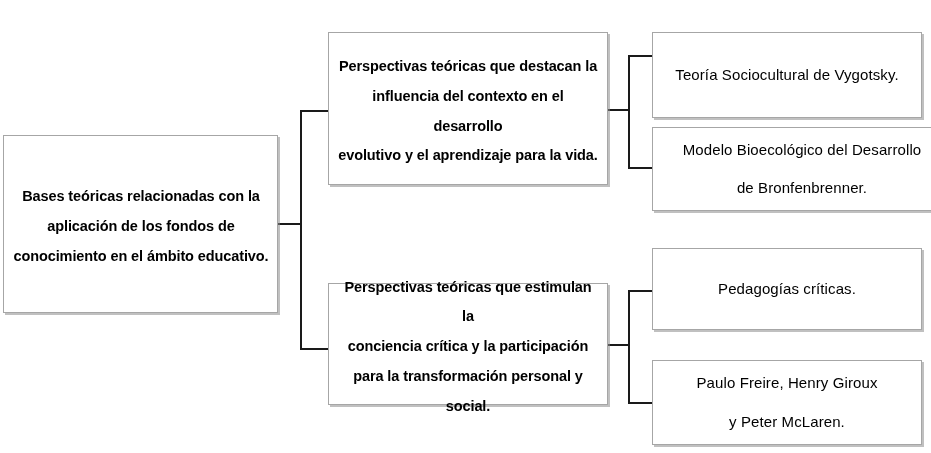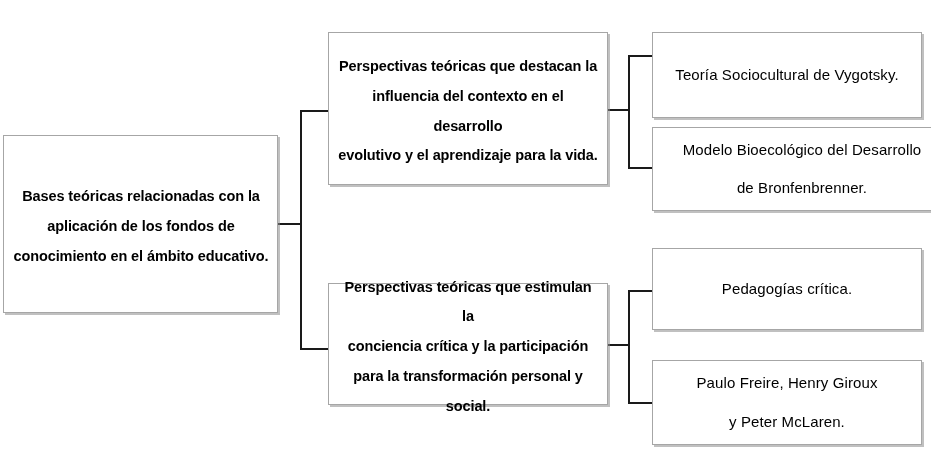--- a/index.html
+++ b/index.html
@@ -128,21 +128,21 @@
   <div class="node regular" id="node-leaf-1">
     <span class="label">Teoría Sociocultural de Vygotsky.</span>
   </div>
 
   <div class="node regular" id="node-leaf-2">
     <span class="label">Modelo Bioecológico del Desarrollo
 de Bronfenbrenner.</span>
   </div>
 
   <div class="node regular" id="node-leaf-3">
-    <span class="label">Pedagogías crítica.</span>
+    <span class="label">Pedagogías críticas.</span>
   </div>
 
   <div class="node regular" id="node-leaf-4">
     <span class="label">Paulo Freire, Henry Giroux
 y Peter McLaren.</span>
   </div>
 
 </div>
 
 </body></html>

